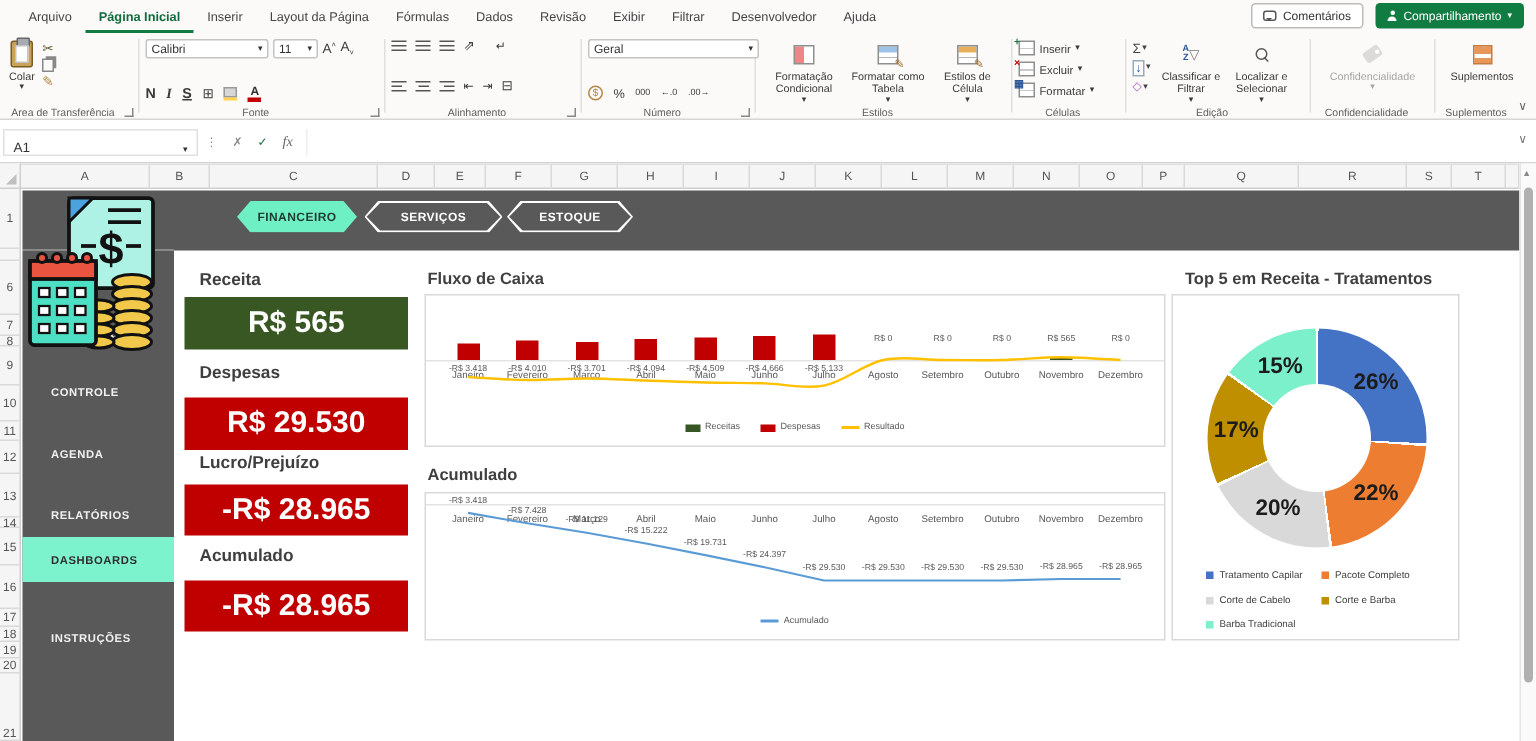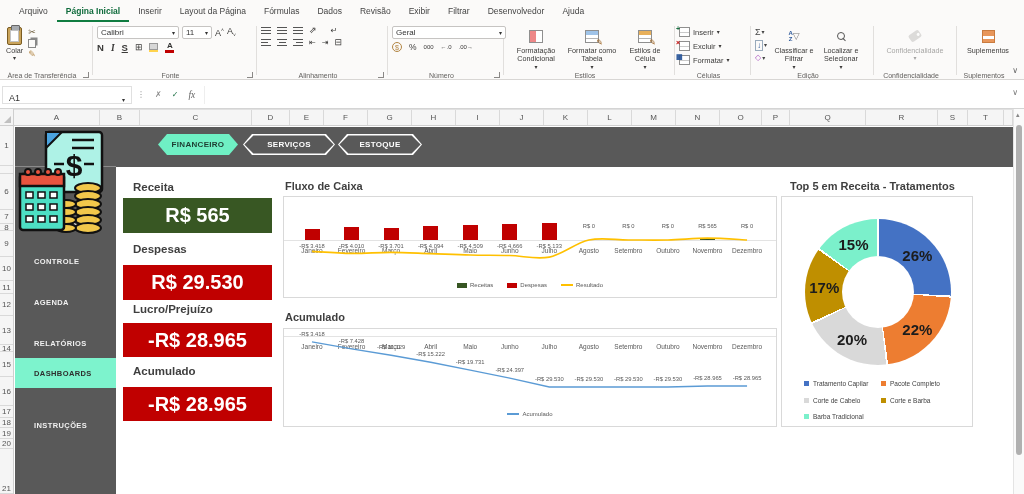--- a/index.html
+++ b/index.html
@@ -23,21 +23,21 @@
   
   .ribbon{position:absolute;left:0;top:22px;width:1024px;height:58px;background:#fbfaf9;border-bottom:1px solid #d8d6d4;display:flex}
   .rgroup{position:relative;height:58px;display:flex;padding:4px 4px 12px;align-items:flex-start}
   .rlabel{position:absolute;bottom:1px;left:0;right:8px;text-align:center;font-size:7px;color:#605e5c;white-space:nowrap;overflow:hidden}
   .launcher{position:absolute;bottom:2px;right:3px;width:6px;height:6px;border-right:1px solid #8a8886;border-bottom:1px solid #8a8886}
   .sep{width:1px;background:#e1dfdd;margin:4px 0}
   .rbig{display:flex;flex-direction:column;align-items:center;justify-content:flex-start;font-size:7.2px;color:#3b3a39;text-align:center;line-height:1.15;padding:1px 2px}
   .rbig .bicon{height:18px;display:flex;align-items:center;margin-bottom:2px}
   .col2{display:flex;flex-direction:column;gap:2px;margin-left:3px;margin-top:2px}
   .smic{font-size:9px;color:#6b5b3a;line-height:1}
-  .rrows{display:flex;flex-direction:column;gap:3px}
+  .rrows{display:flex;flex-direction:column;gap:18px}
   .rrow{display:flex;align-items:center;gap:3px}
   .selbox{border:1px solid #c6c4c2;background:#fff;border-radius:2px;font-size:8px;color:#333;display:flex;align-items:center;justify-content:space-between;padding:0 3px;height:13px}
   .tbtn{font-size:9px;color:#3b3a39;line-height:1}
   .fontfx{font-size:9.5px;color:#3b3a39;font-weight:bold}
   .ubar{display:inline-block;width:9px;height:2.5px;margin-top:0;vertical-align:bottom}
   .lines{display:inline-flex;flex-direction:column;gap:1.5px;width:10px}
   .lines i{height:1.5px;background:#555}
   .lines.l i:nth-child(2){width:70%}.lines.c i:nth-child(2){width:70%;margin:0 auto}.lines.r i:nth-child(2){width:70%;margin-left:auto}
   .ic-clipboard{position:relative;width:15px;height:18px;background:#c9a35a;border:1px solid #7a5b21;border-radius:2px;display:inline-block}
   .ic-clipboard::before{content:"";position:absolute;top:-3px;left:3px;width:7px;height:4px;background:#a7abb0;border:1px solid #666;border-radius:1px}
@@ -126,20 +126,31 @@
         <div class="menu-tab">Inserir</div>
         <div class="menu-tab">Layout da Página</div>
         <div class="menu-tab">Fórmulas</div>
         <div class="menu-tab">Dados</div>
         <div class="menu-tab">Revisão</div>
         <div class="menu-tab">Exibir</div>
         <div class="menu-tab">Filtrar</div>
         <div class="menu-tab">Desenvolvedor</div>
         <div class="menu-tab">Ajuda</div>
       </div>
+    <div class="mb-right">
+      <div class="btn-comments">
+        <span class="ic-bubble"></span>
+        <span>Comentários</span>
+      </div>
+      <div class="btn-share">
+        <span class="ic-person"></span>
+        <span>Compartilhamento</span>
+        <span class="dd">▾</span>
+      </div>
+    </div>
   </div>
 
   <div class="ribbon">
     <div class="rgroup" style="width:92px">
       <div class="rbig">
         <span class="bicon">
             <span class="ic-clipboard"></span>
           </span>
         <span>Colar</span>
         <span class="dd">▾</span>

